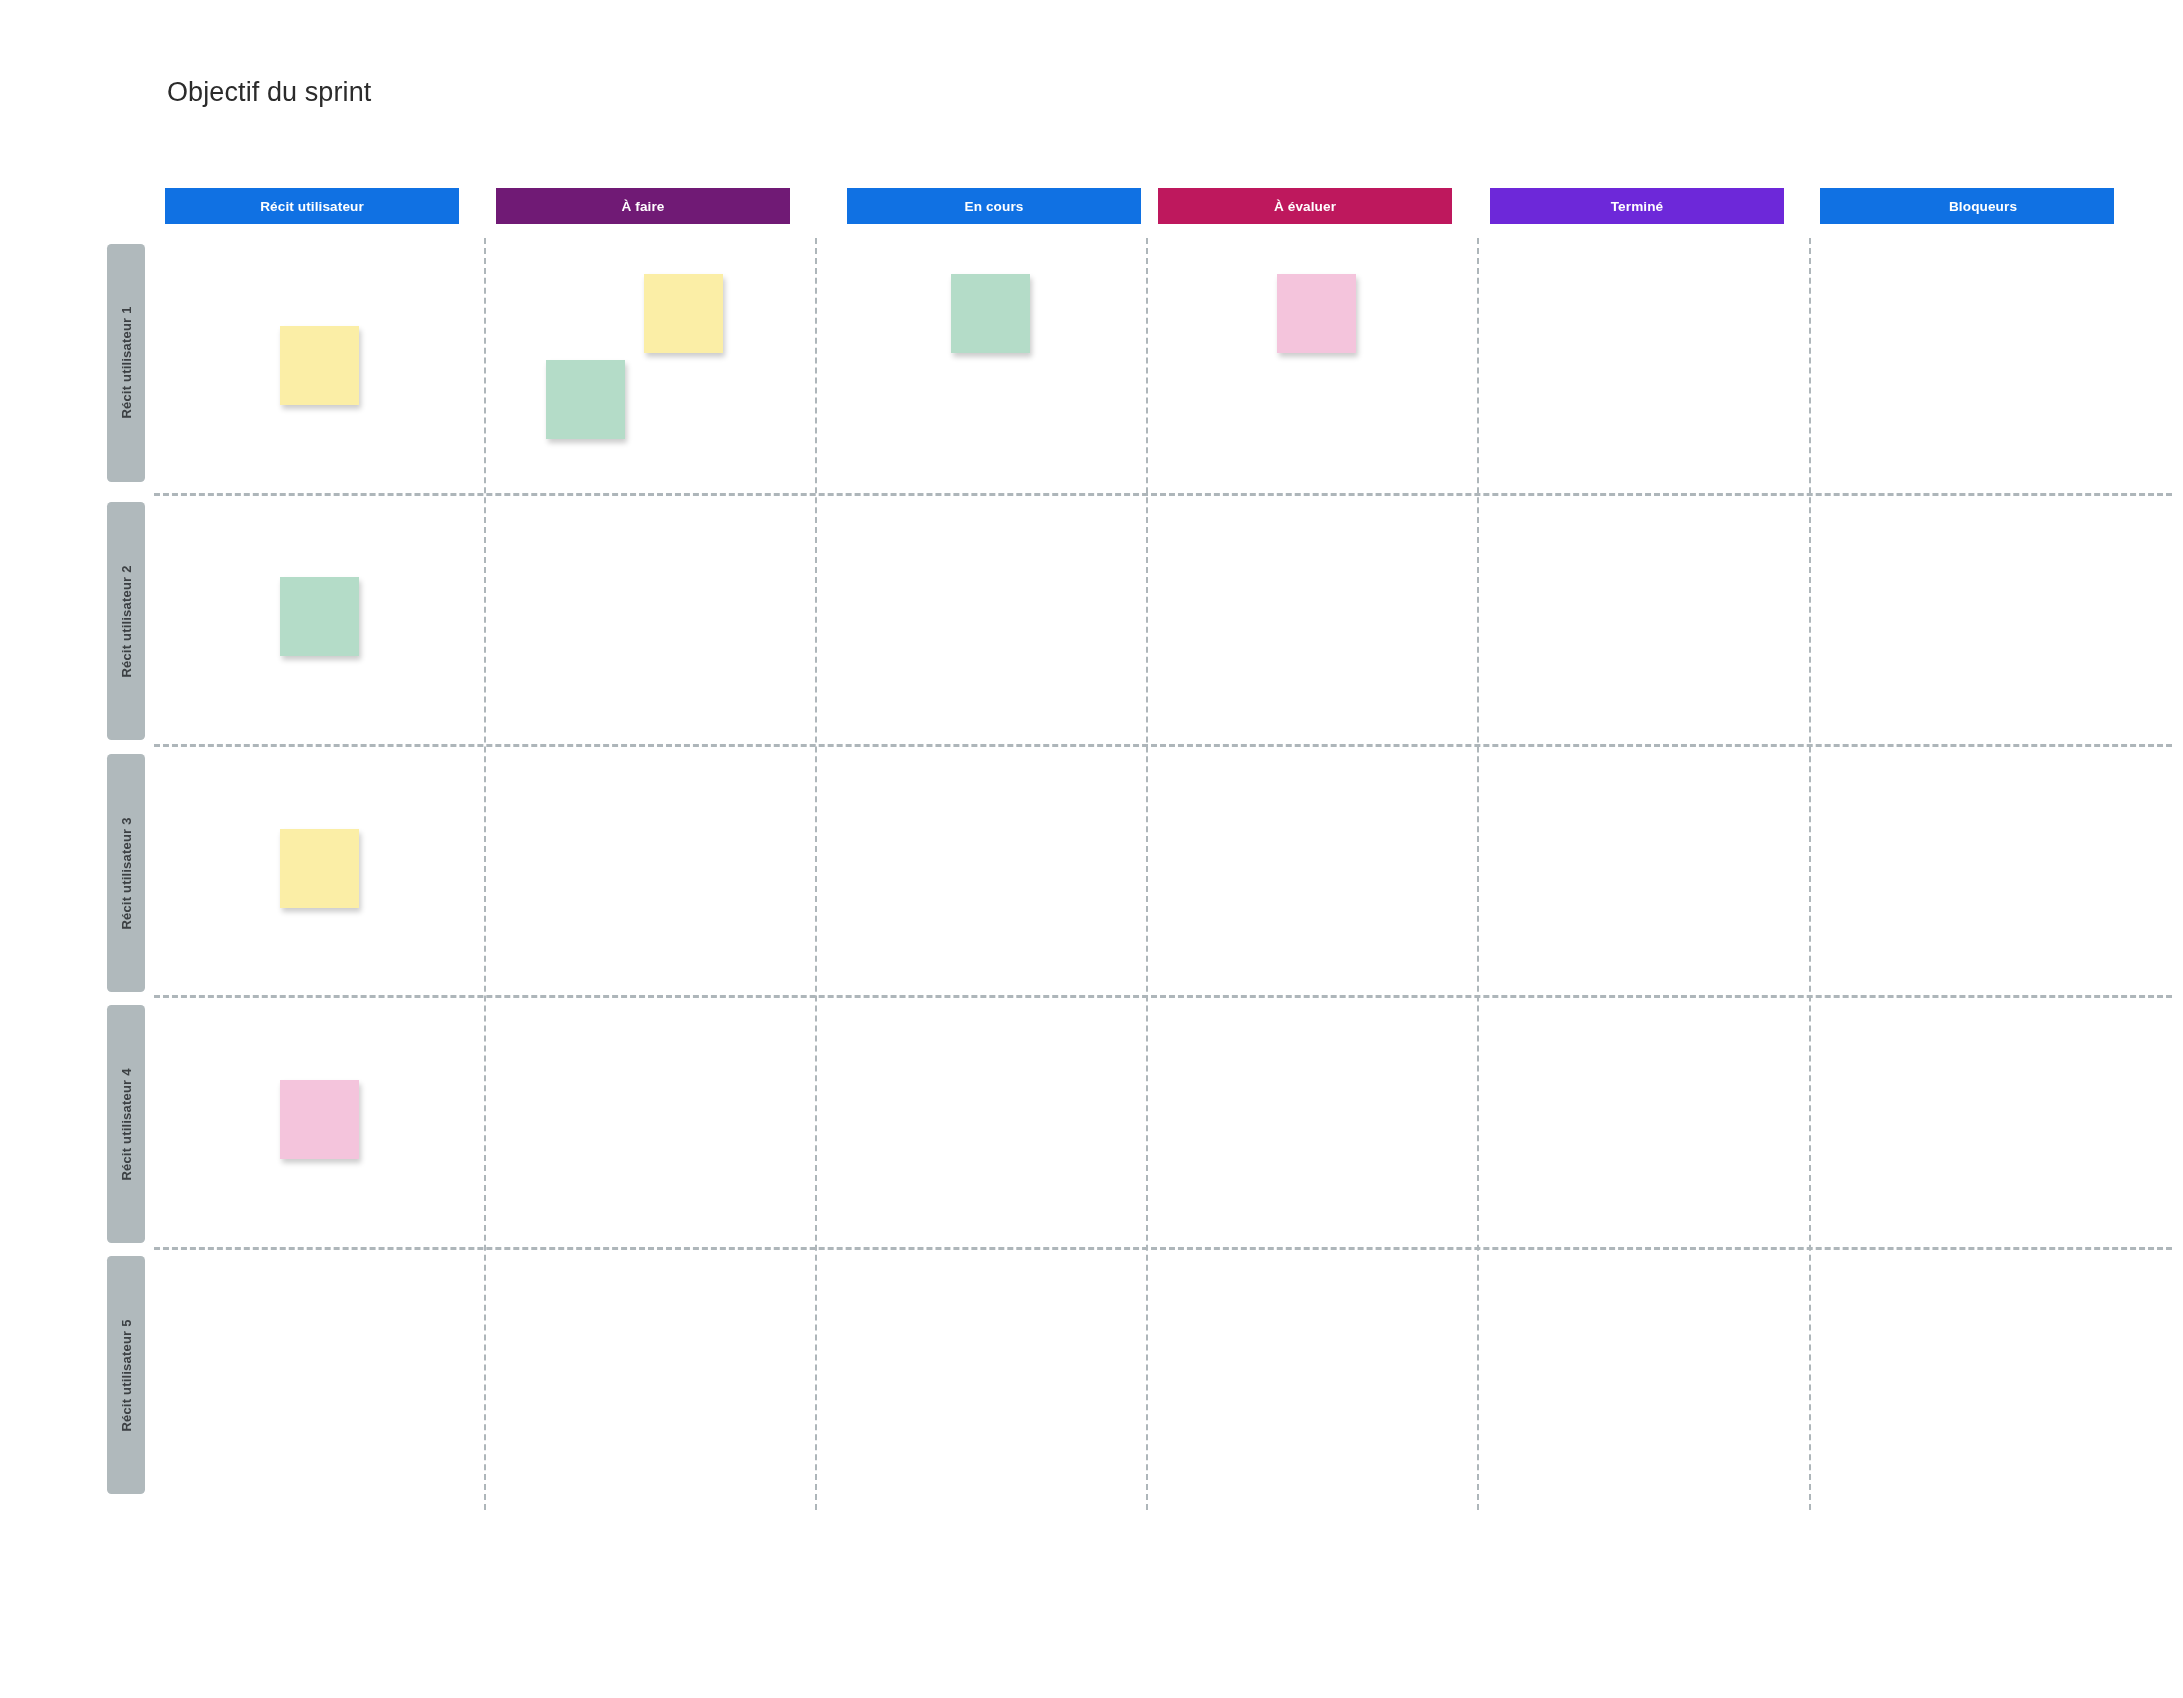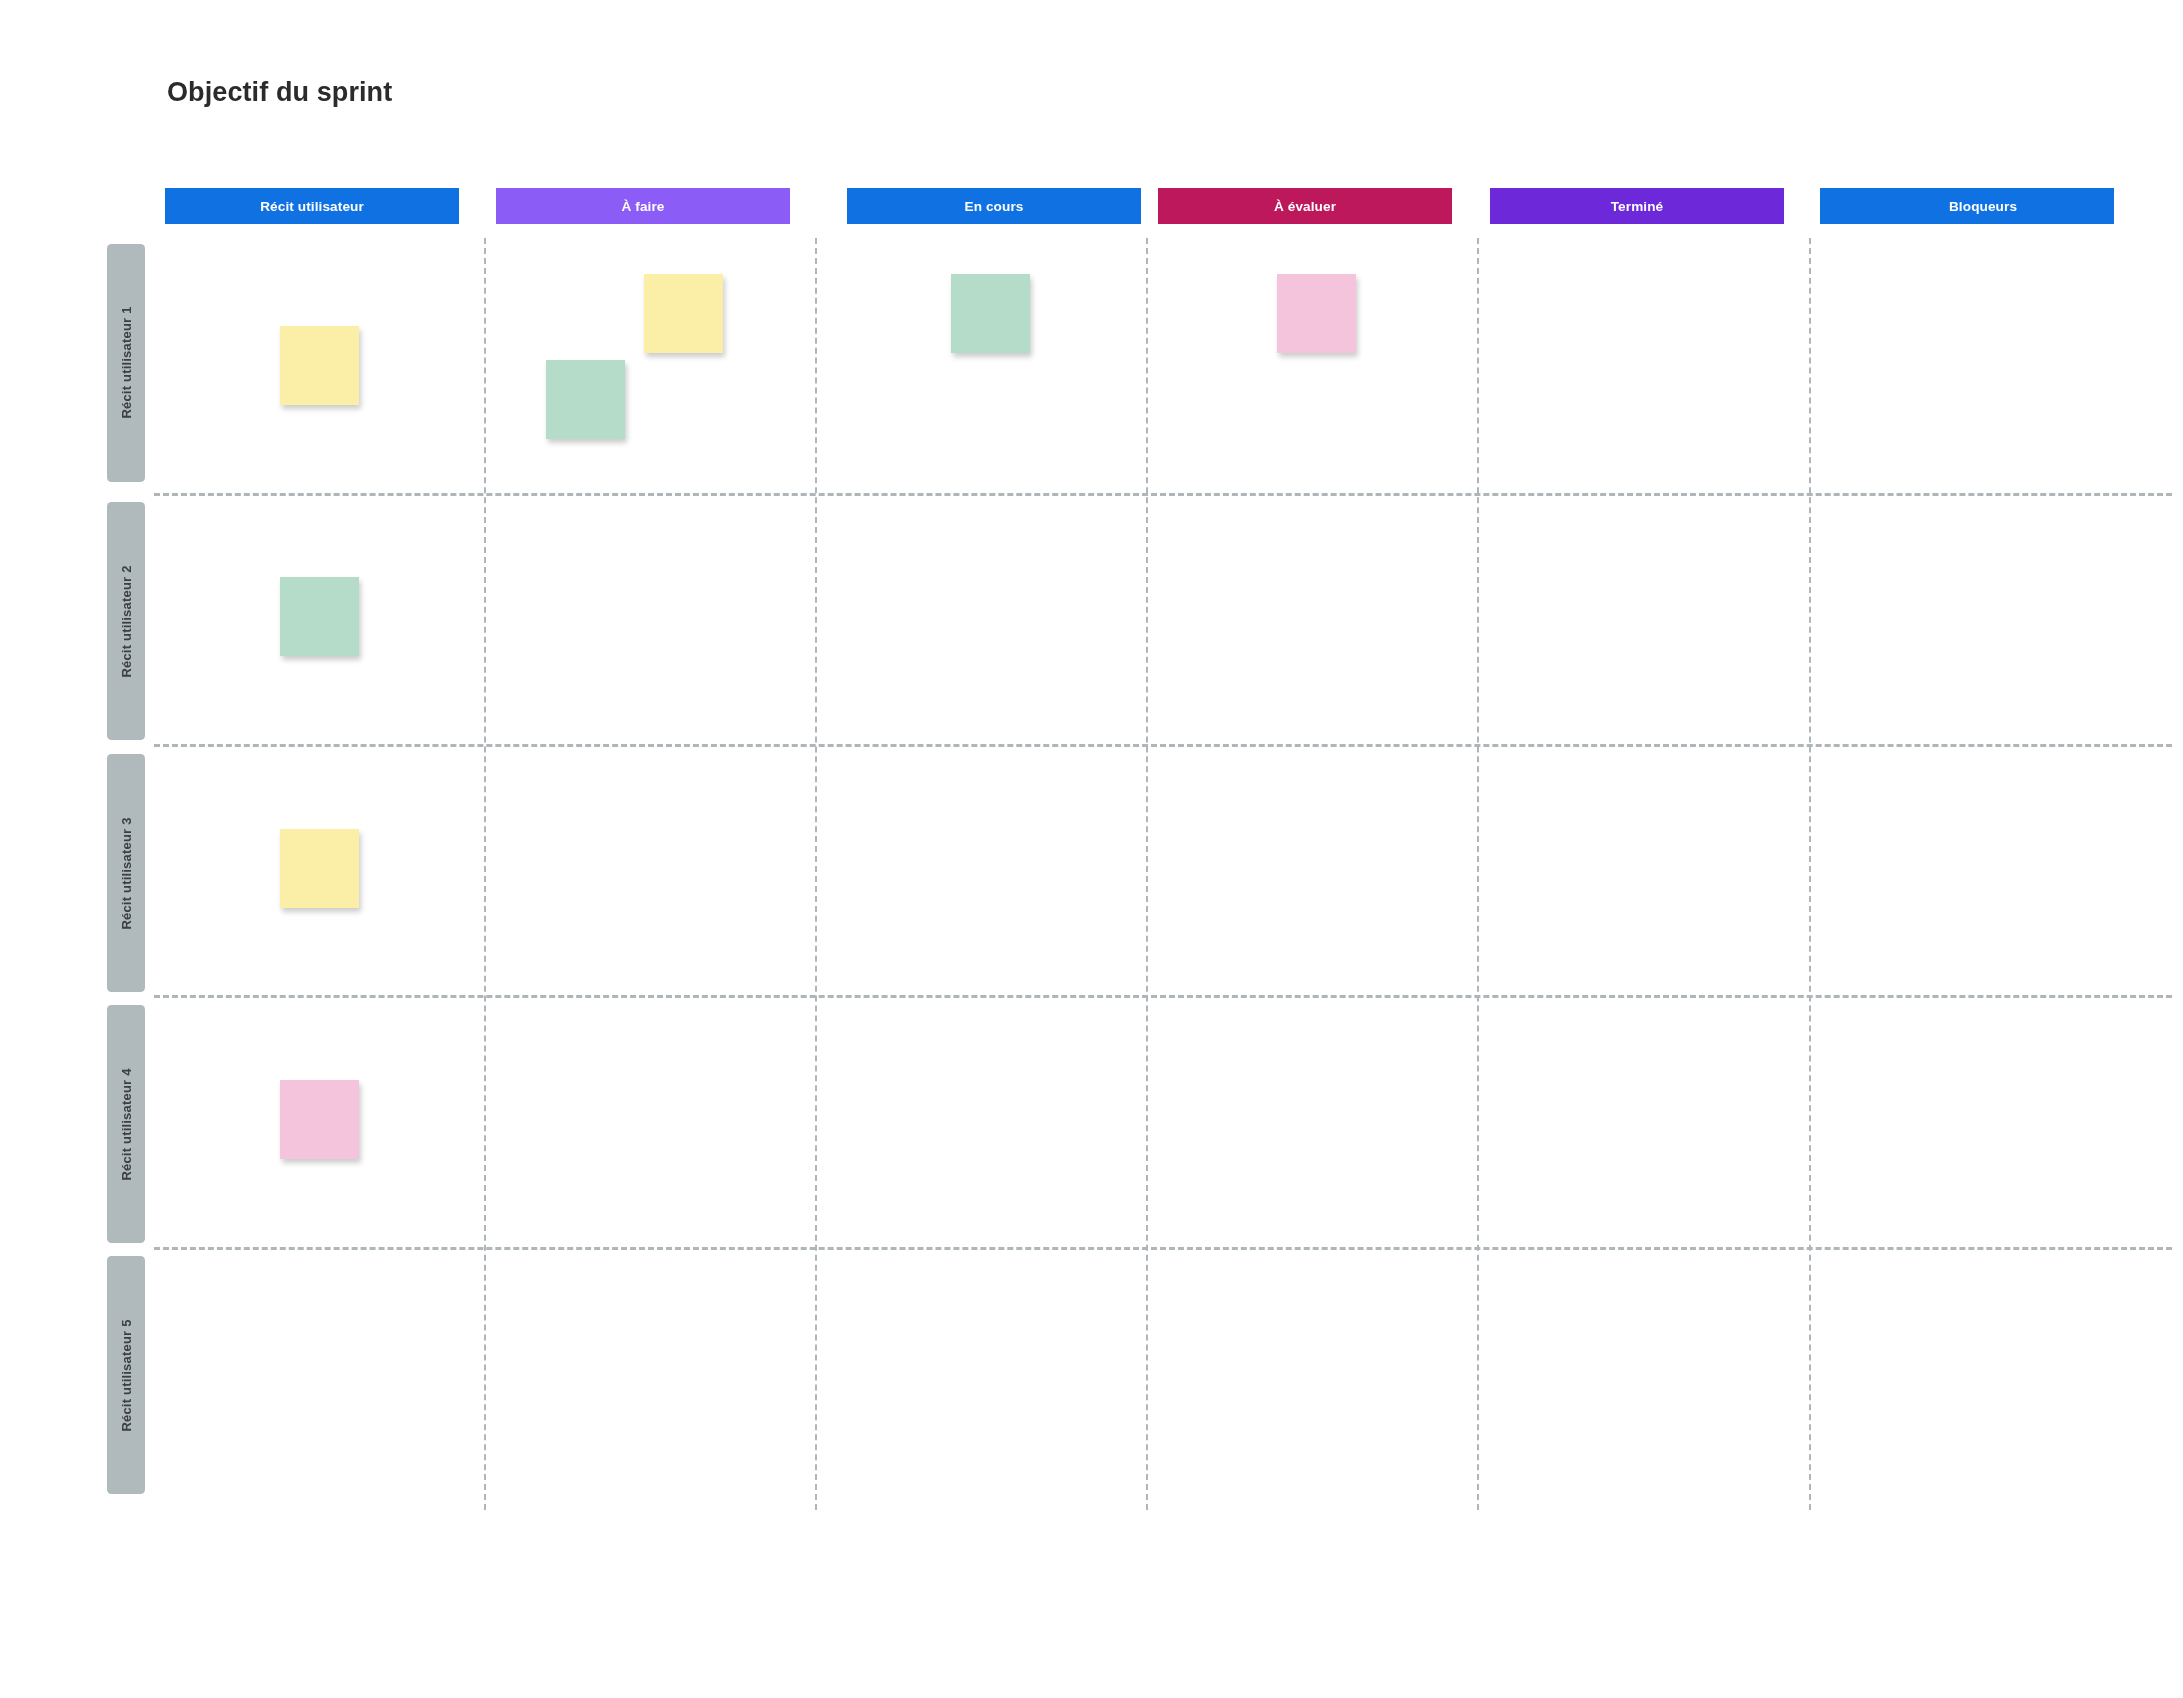--- a/index.html
+++ b/index.html
@@ -14,21 +14,21 @@
     position: relative;
     overflow: hidden;
   }
 
   
   #board-title {
     position: absolute;
     left: 167px;
     top: 77px;
     font-size: 27px;
-    font-weight: 700;
+    font-weight: 400;
     color: #2b2b2b;
     letter-spacing: 0.1px;
     white-space: nowrap;
   }
 
   
   #header-row {
     position: absolute;
     left: 165px;
     top: 188px;
@@ -113,21 +113,21 @@
 </style>
 </head>
 <body>
 
 <div id="board-title">Objectif du sprint</div>
 
 <div id="header-row">
   <div class="col-header" style="left: 0px; width: 294px; background: rgb(16, 113, 227);">
     <span>Récit utilisateur</span>
   </div>
-  <div class="col-header" style="left: 331px; width: 294px; background: #8b5cf6; justify-content: center;">
+  <div class="col-header" style="left: 331px; width: 294px; background: #701a75; justify-content: center;">
     <span>À faire</span>
   </div>
   <div class="col-header" style="left: 682px; width: 294px; background: rgb(16, 113, 227); justify-content: center;">
     <span>En cours</span>
   </div>
   <div class="col-header" style="left: 993px; width: 294px; background: #be185d;">
     <span>À évaluer</span>
   </div>
   <div class="col-header" style="left: 1325px; width: 294px; background: #6d28d9; align-items: center;">
     <span>Terminé</span>

